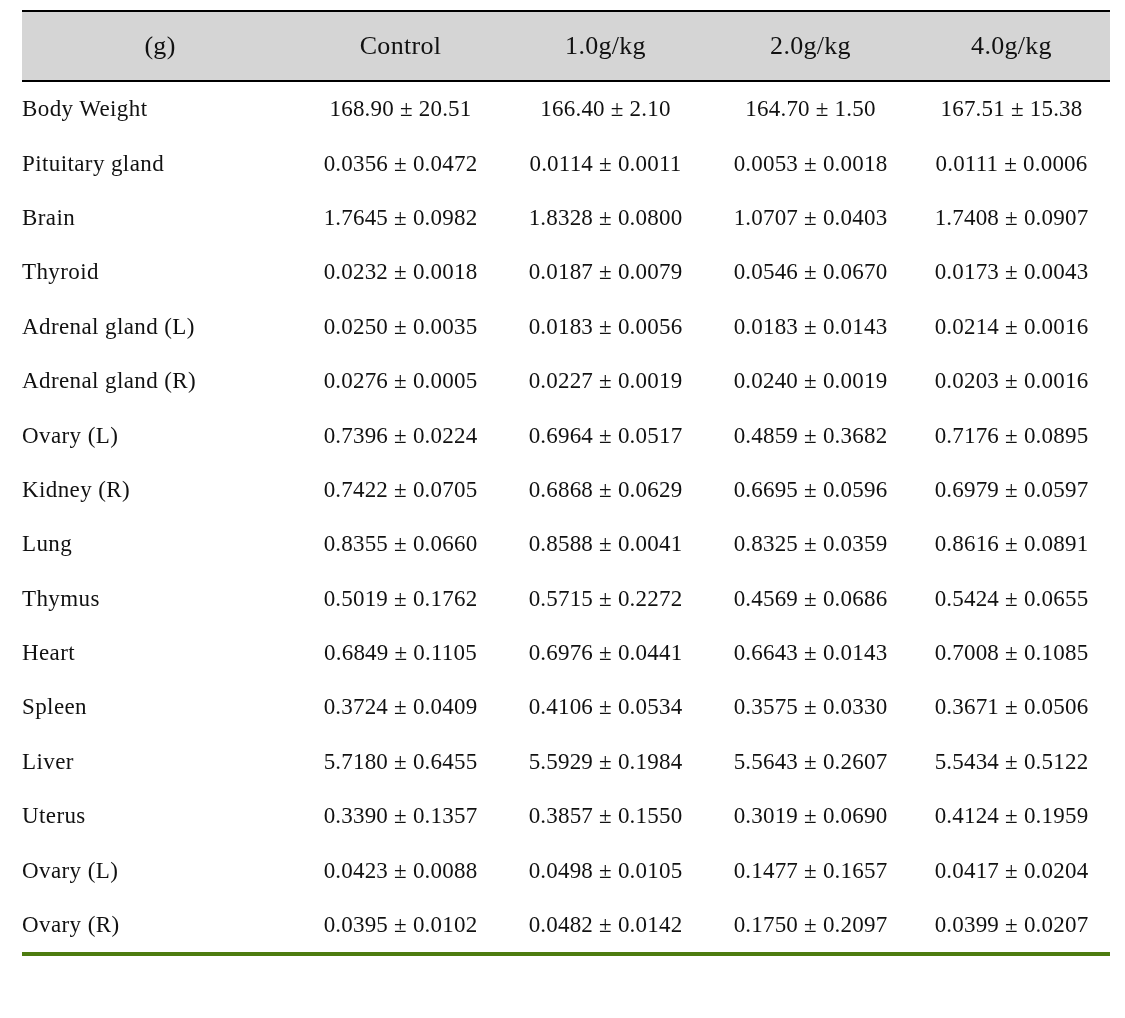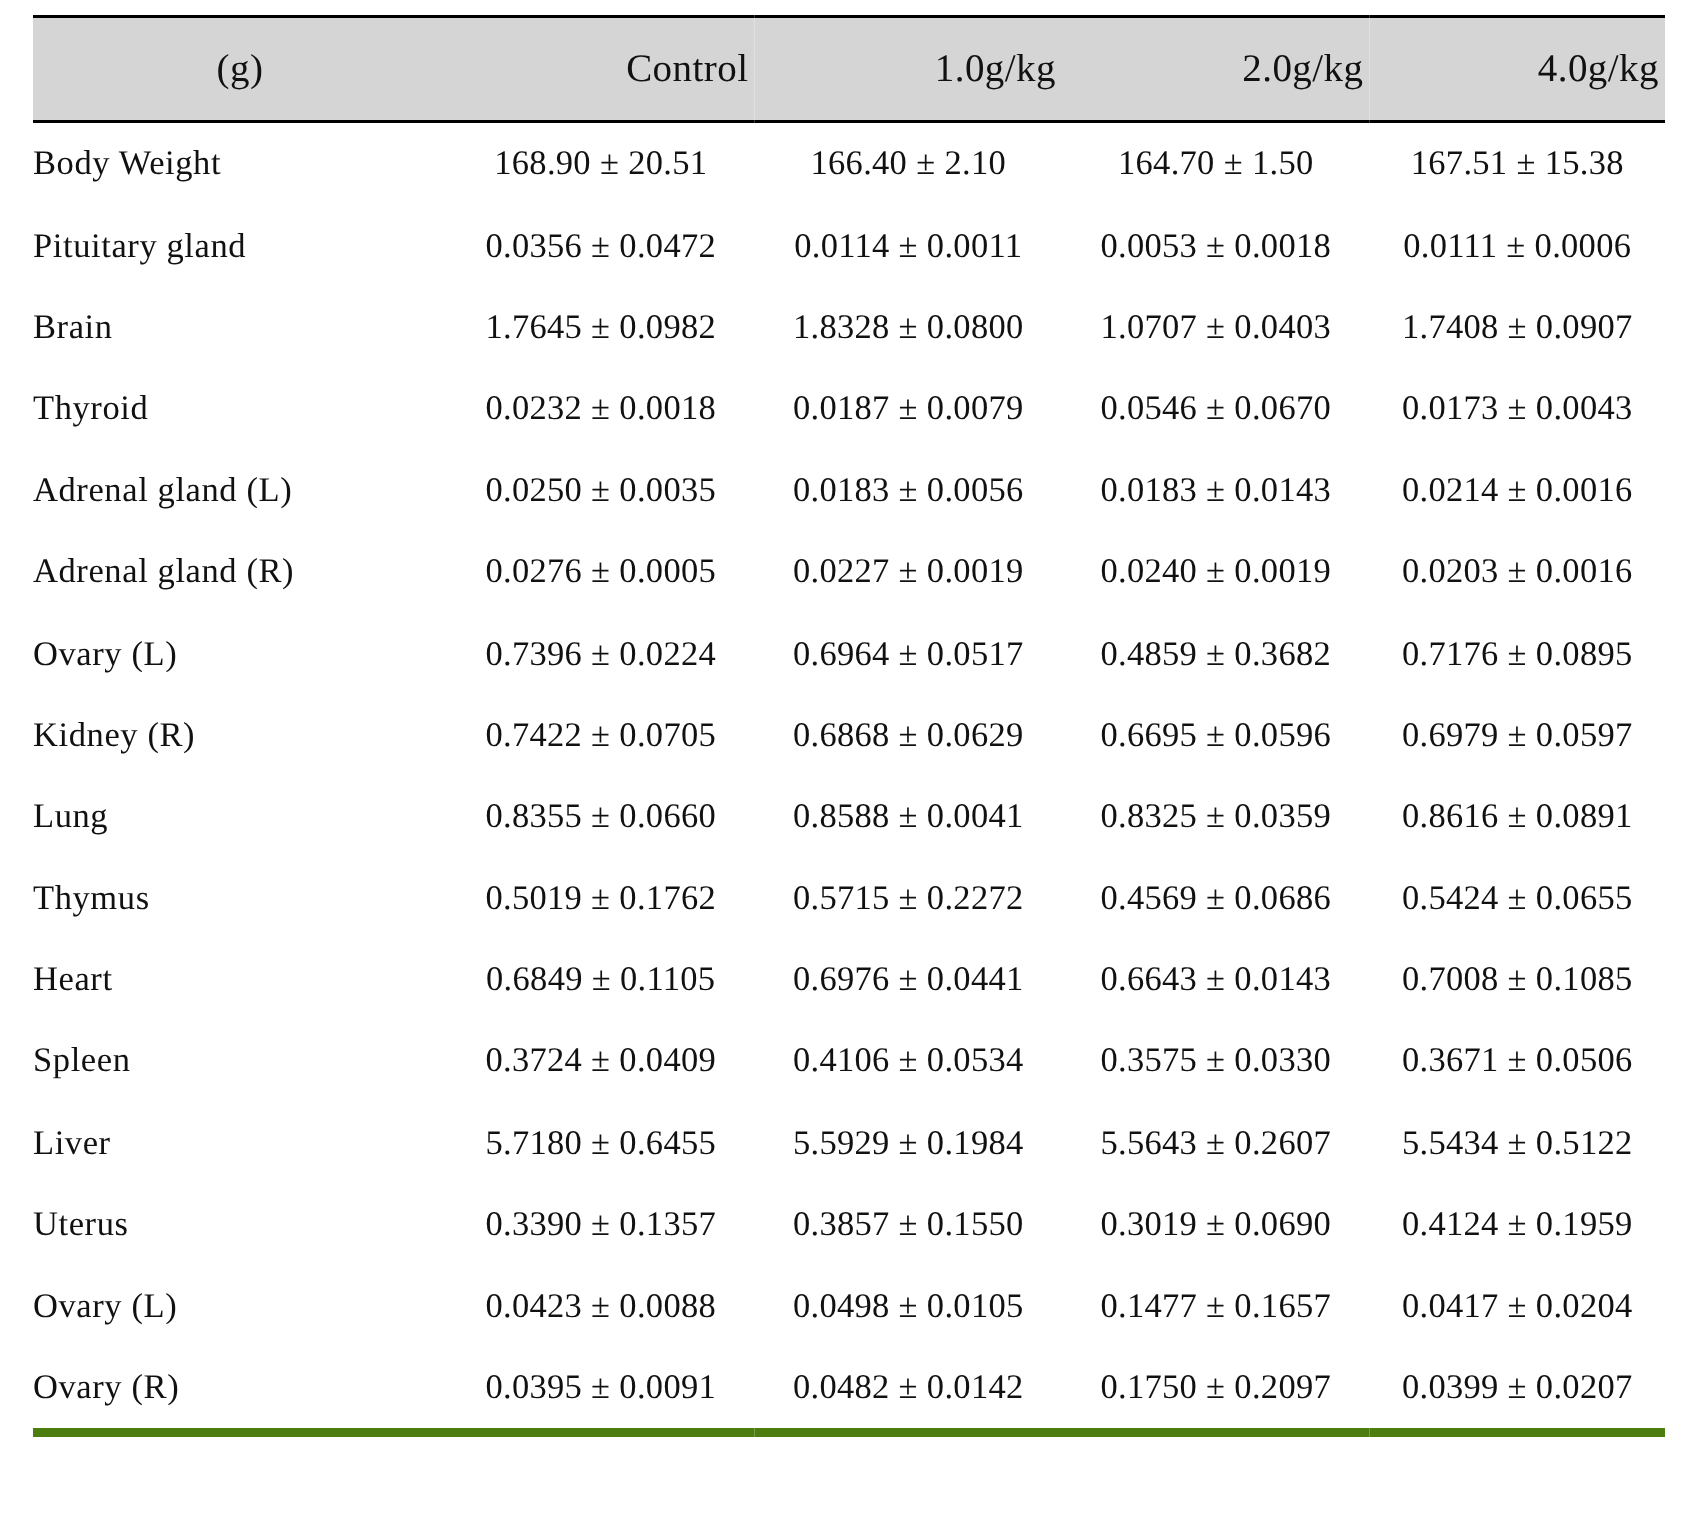--- a/index.html
+++ b/index.html
@@ -40,21 +40,21 @@
     padding: 0 4px;
     font-weight: normal;
     font-size: 26px;
     letter-spacing: 0.3px;
     vertical-align: middle;
   }
   th.col-label {
     text-align: center;
   }
   th.col-value {
-    text-align: right;
+    text-align: center;
   }
 
   
   table.data-table tbody td {
     height: 54.4px;
     padding: 0;
     font-size: 23px;
     vertical-align: middle;
     border: none;
     white-space: nowrap;
@@ -63,21 +63,21 @@
     text-align: left;
     padding-left: 13px;
     letter-spacing: 0.4px;
     margin-left: 42px;
   }
   td.cell-value {
     text-align: center;
     letter-spacing: 0.2px;
   }
   tbody tr.last-row td {
-    border-bottom: 6px solid #4d7c0f;
+    border-bottom: 4px solid #4d7c0f;
   }
 
   
   col.w-label  { width: 276px; }
   col.w-c1     { width: 205px; }
   col.w-c2     { width: 205px; }
   col.w-c3     { width: 205px; }
   col.w-c4     { width: 197px; }
 
   .pm {
@@ -206,20 +206,20 @@
         </tr>
         <tr>
           <td class="cell-label">Ovary (L)</td>
           <td class="cell-value"><span>0.0423</span><span class="pm">±</span><span>0.0088</span></td>
           <td class="cell-value"><span>0.0498</span><span class="pm">±</span><span>0.0105</span></td>
           <td class="cell-value"><span>0.1477</span><span class="pm">±</span><span>0.1657</span></td>
           <td class="cell-value"><span>0.0417</span><span class="pm">±</span><span>0.0204</span></td>
         </tr>
         <tr class="last-row">
           <td class="cell-label">Ovary (R)</td>
-          <td class="cell-value"><span>0.0395</span><span class="pm">±</span><span>0.0091</span></td>
+          <td class="cell-value"><span>0.0395</span><span class="pm">±</span><span>0.0102</span></td>
           <td class="cell-value"><span>0.0482</span><span class="pm">±</span><span>0.0142</span></td>
           <td class="cell-value"><span>0.1750</span><span class="pm">±</span><span>0.2097</span></td>
           <td class="cell-value"><span>0.0399</span><span class="pm">±</span><span>0.0207</span></td>
         </tr>
       </tbody>
   </table>
 </div>
 
 </body></html>

